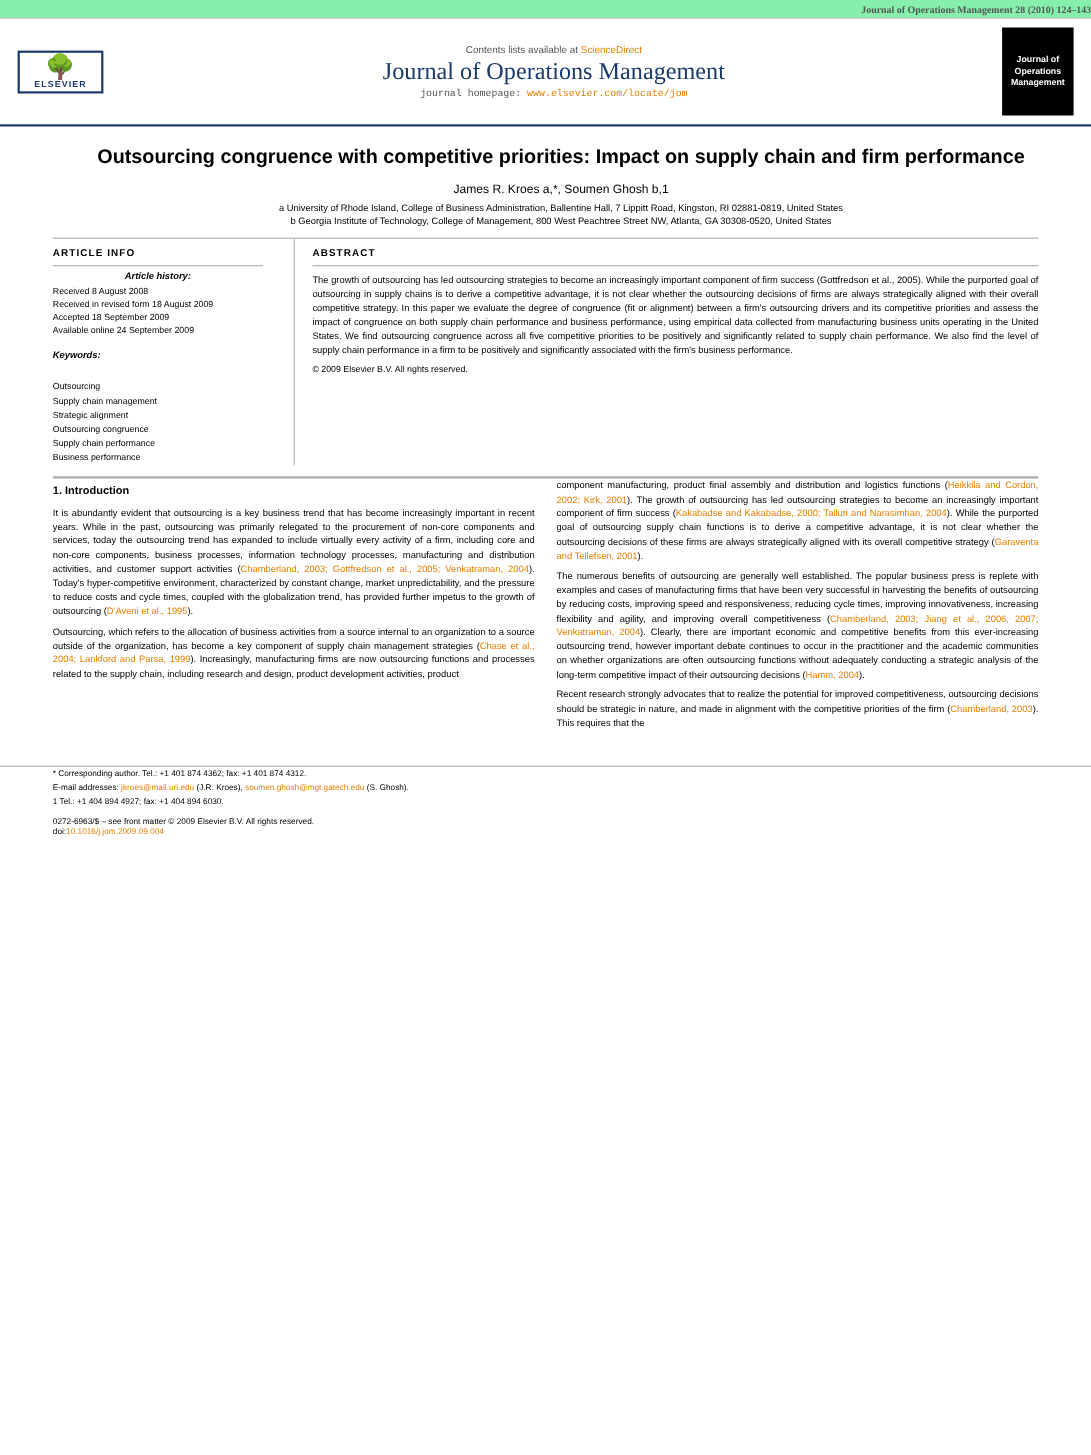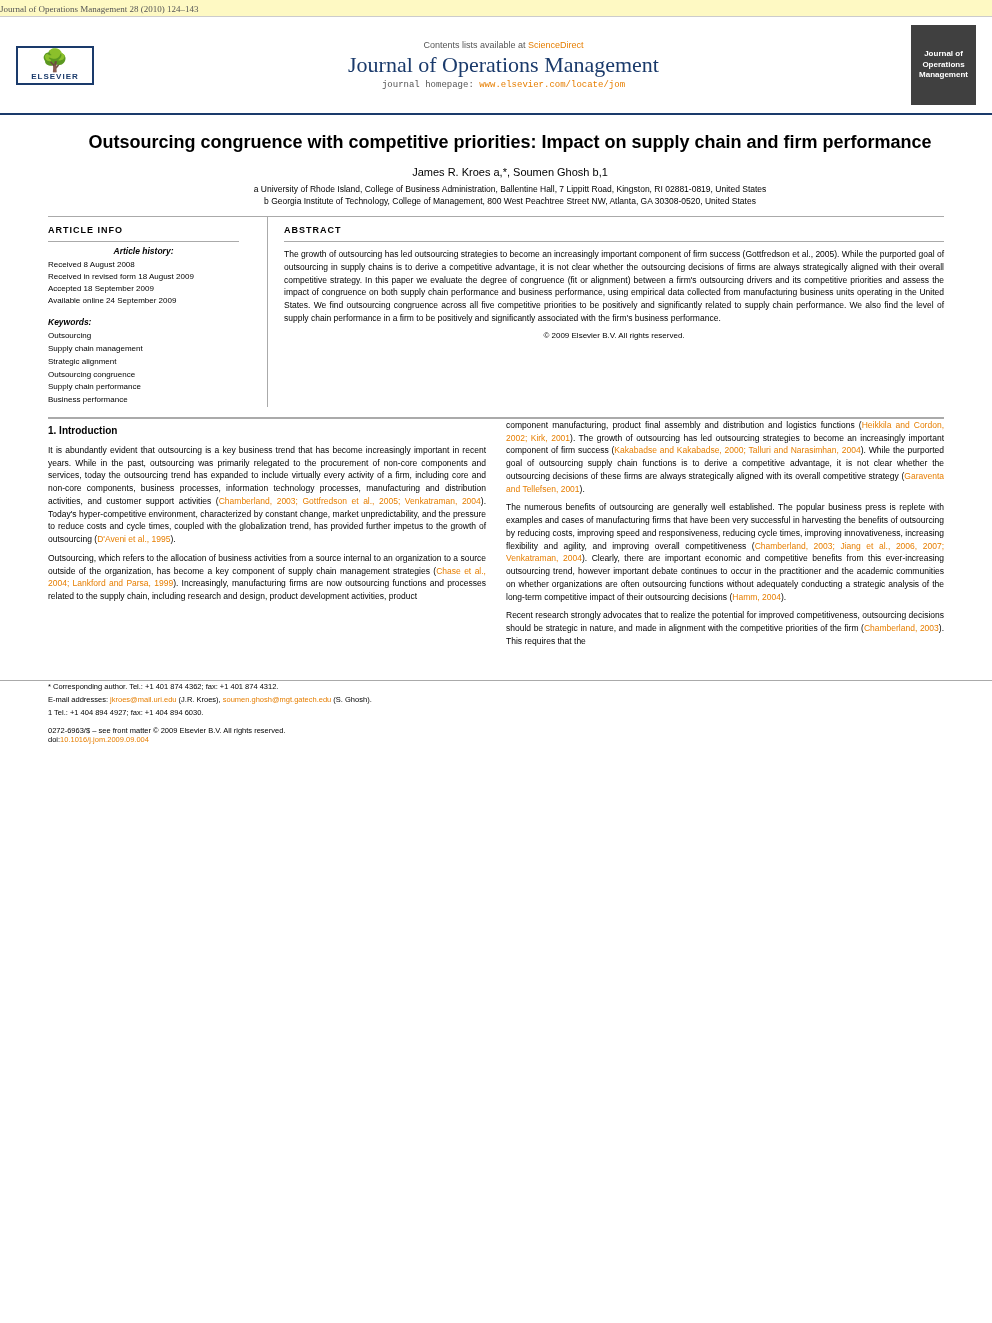--- a/index.html
+++ b/index.html
@@ -5,26 +5,27 @@
     * { margin: 0; padding: 0; box-sizing: border-box; }
     body {
       background: #fff;
       font-family: 'Times New Roman', Times, serif;
       font-size: 10px;
       color: #000;
       width: 992px;
     }
 
     .top-bar {
-      background: #fef9c3;
-      text-align: left;
+      background: #86efac;
+      text-align: right;
       font-size: 9px;
       color: #555;
       padding: 4px 0 2px 0;
       border-bottom: 1px solid #ccc;
+      font-weight: bold;
     }
 
     .header-section {
       display: flex;
       align-items: center;
       padding: 8px 16px;
       border-bottom: 2px solid #1a3a6b;
     }
 
     .elsevier-logo {
@@ -90,21 +91,21 @@
     }
 
     .journal-cover {
       width: 65px;
       flex-shrink: 0;
     }
 
     .journal-cover-box {
       width: 65px;
       height: 80px;
-      background: #404040;
+      background: #000000;
       display: flex;
       flex-direction: column;
       align-items: center;
       justify-content: center;
       color: white;
       font-size: 7px;
       font-family: Arial, sans-serif;
       text-align: center;
       padding: 4px;
     }
@@ -194,42 +195,42 @@
       line-height: 1.5;
       color: #000;
     }
 
     .keywords-label {
       font-size: 8.5px;
       font-style: italic;
       font-weight: bold;
       font-family: Arial, sans-serif;
       margin-top: 10px;
-      margin-bottom: 3px;
+      margin-bottom: 19px;
     }
 
     .keyword-item {
       font-size: 8px;
       font-family: Arial, sans-serif;
       line-height: 1.6;
       color: #000;
     }
 
     .abstract-text {
       font-size: 8.5px;
       font-family: Arial, sans-serif;
       line-height: 1.5;
       text-align: justify;
       color: #000;
     }
 
     .abstract-copyright {
       font-size: 8px;
       font-family: Arial, sans-serif;
-      text-align: center;
+      text-align: left;
       margin-top: 6px;
       color: #000;
     }
 
     .divider-thick {
       border: none;
       border-top: 2px solid #aaa;
       margin: 10px 0;
     }
 

